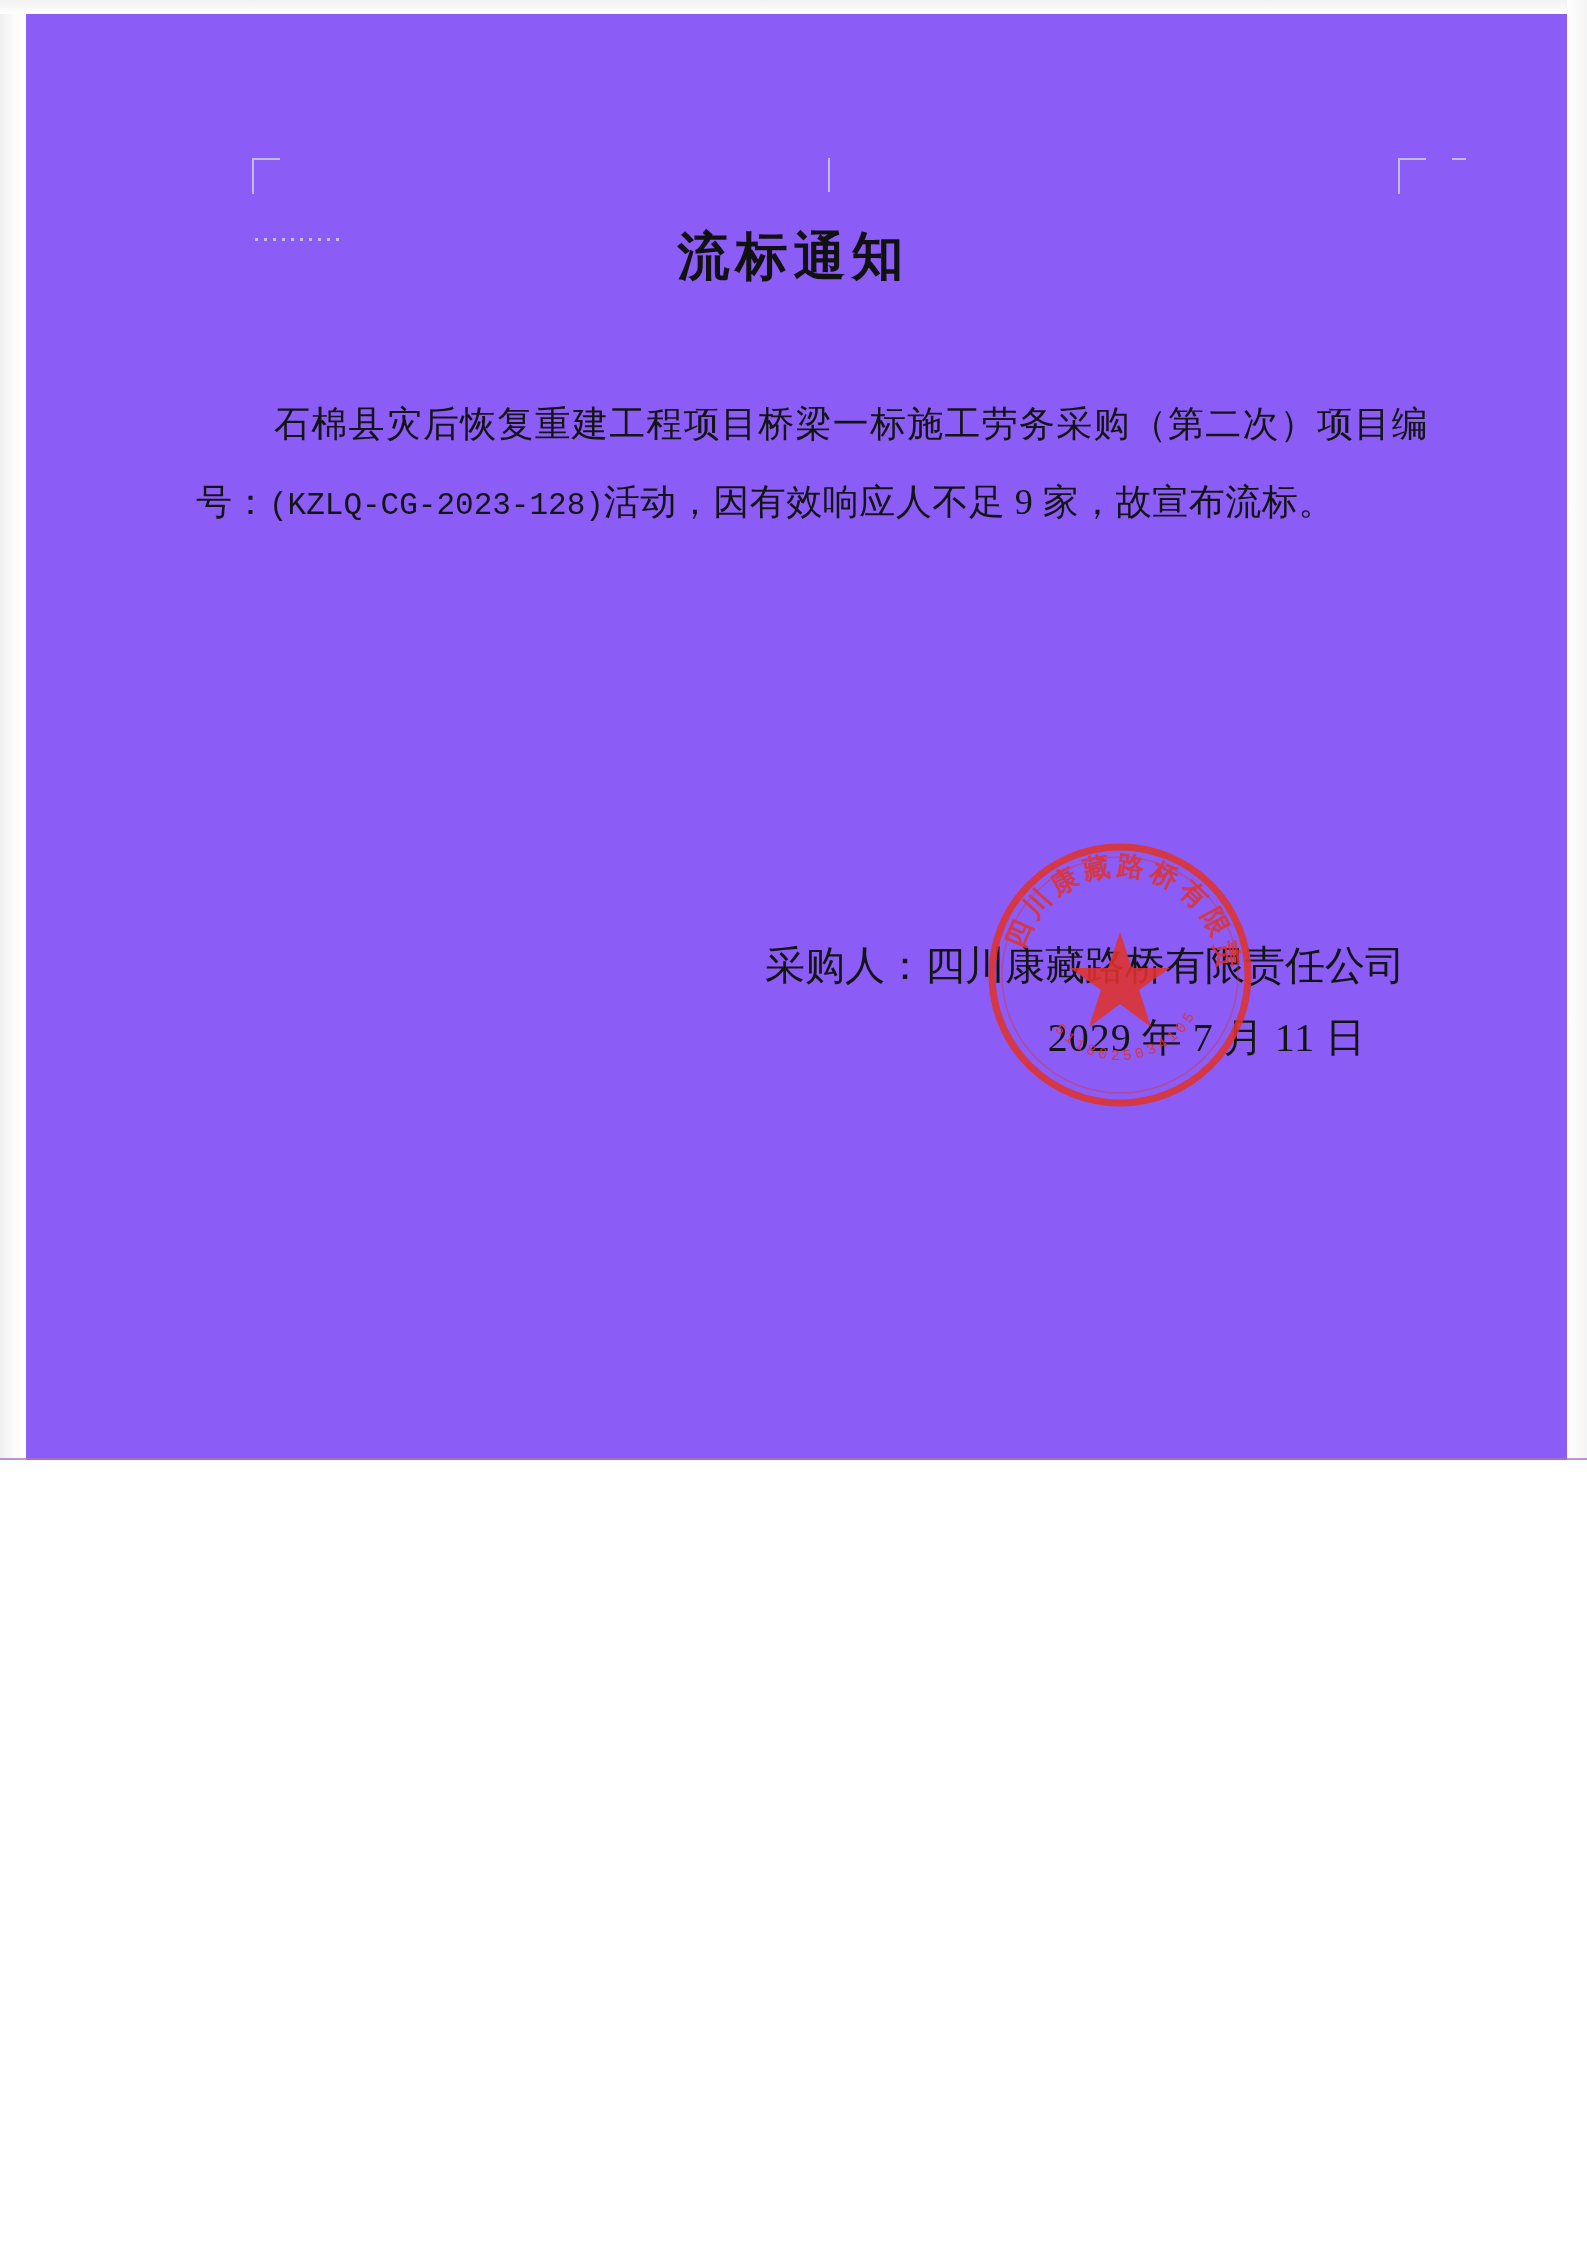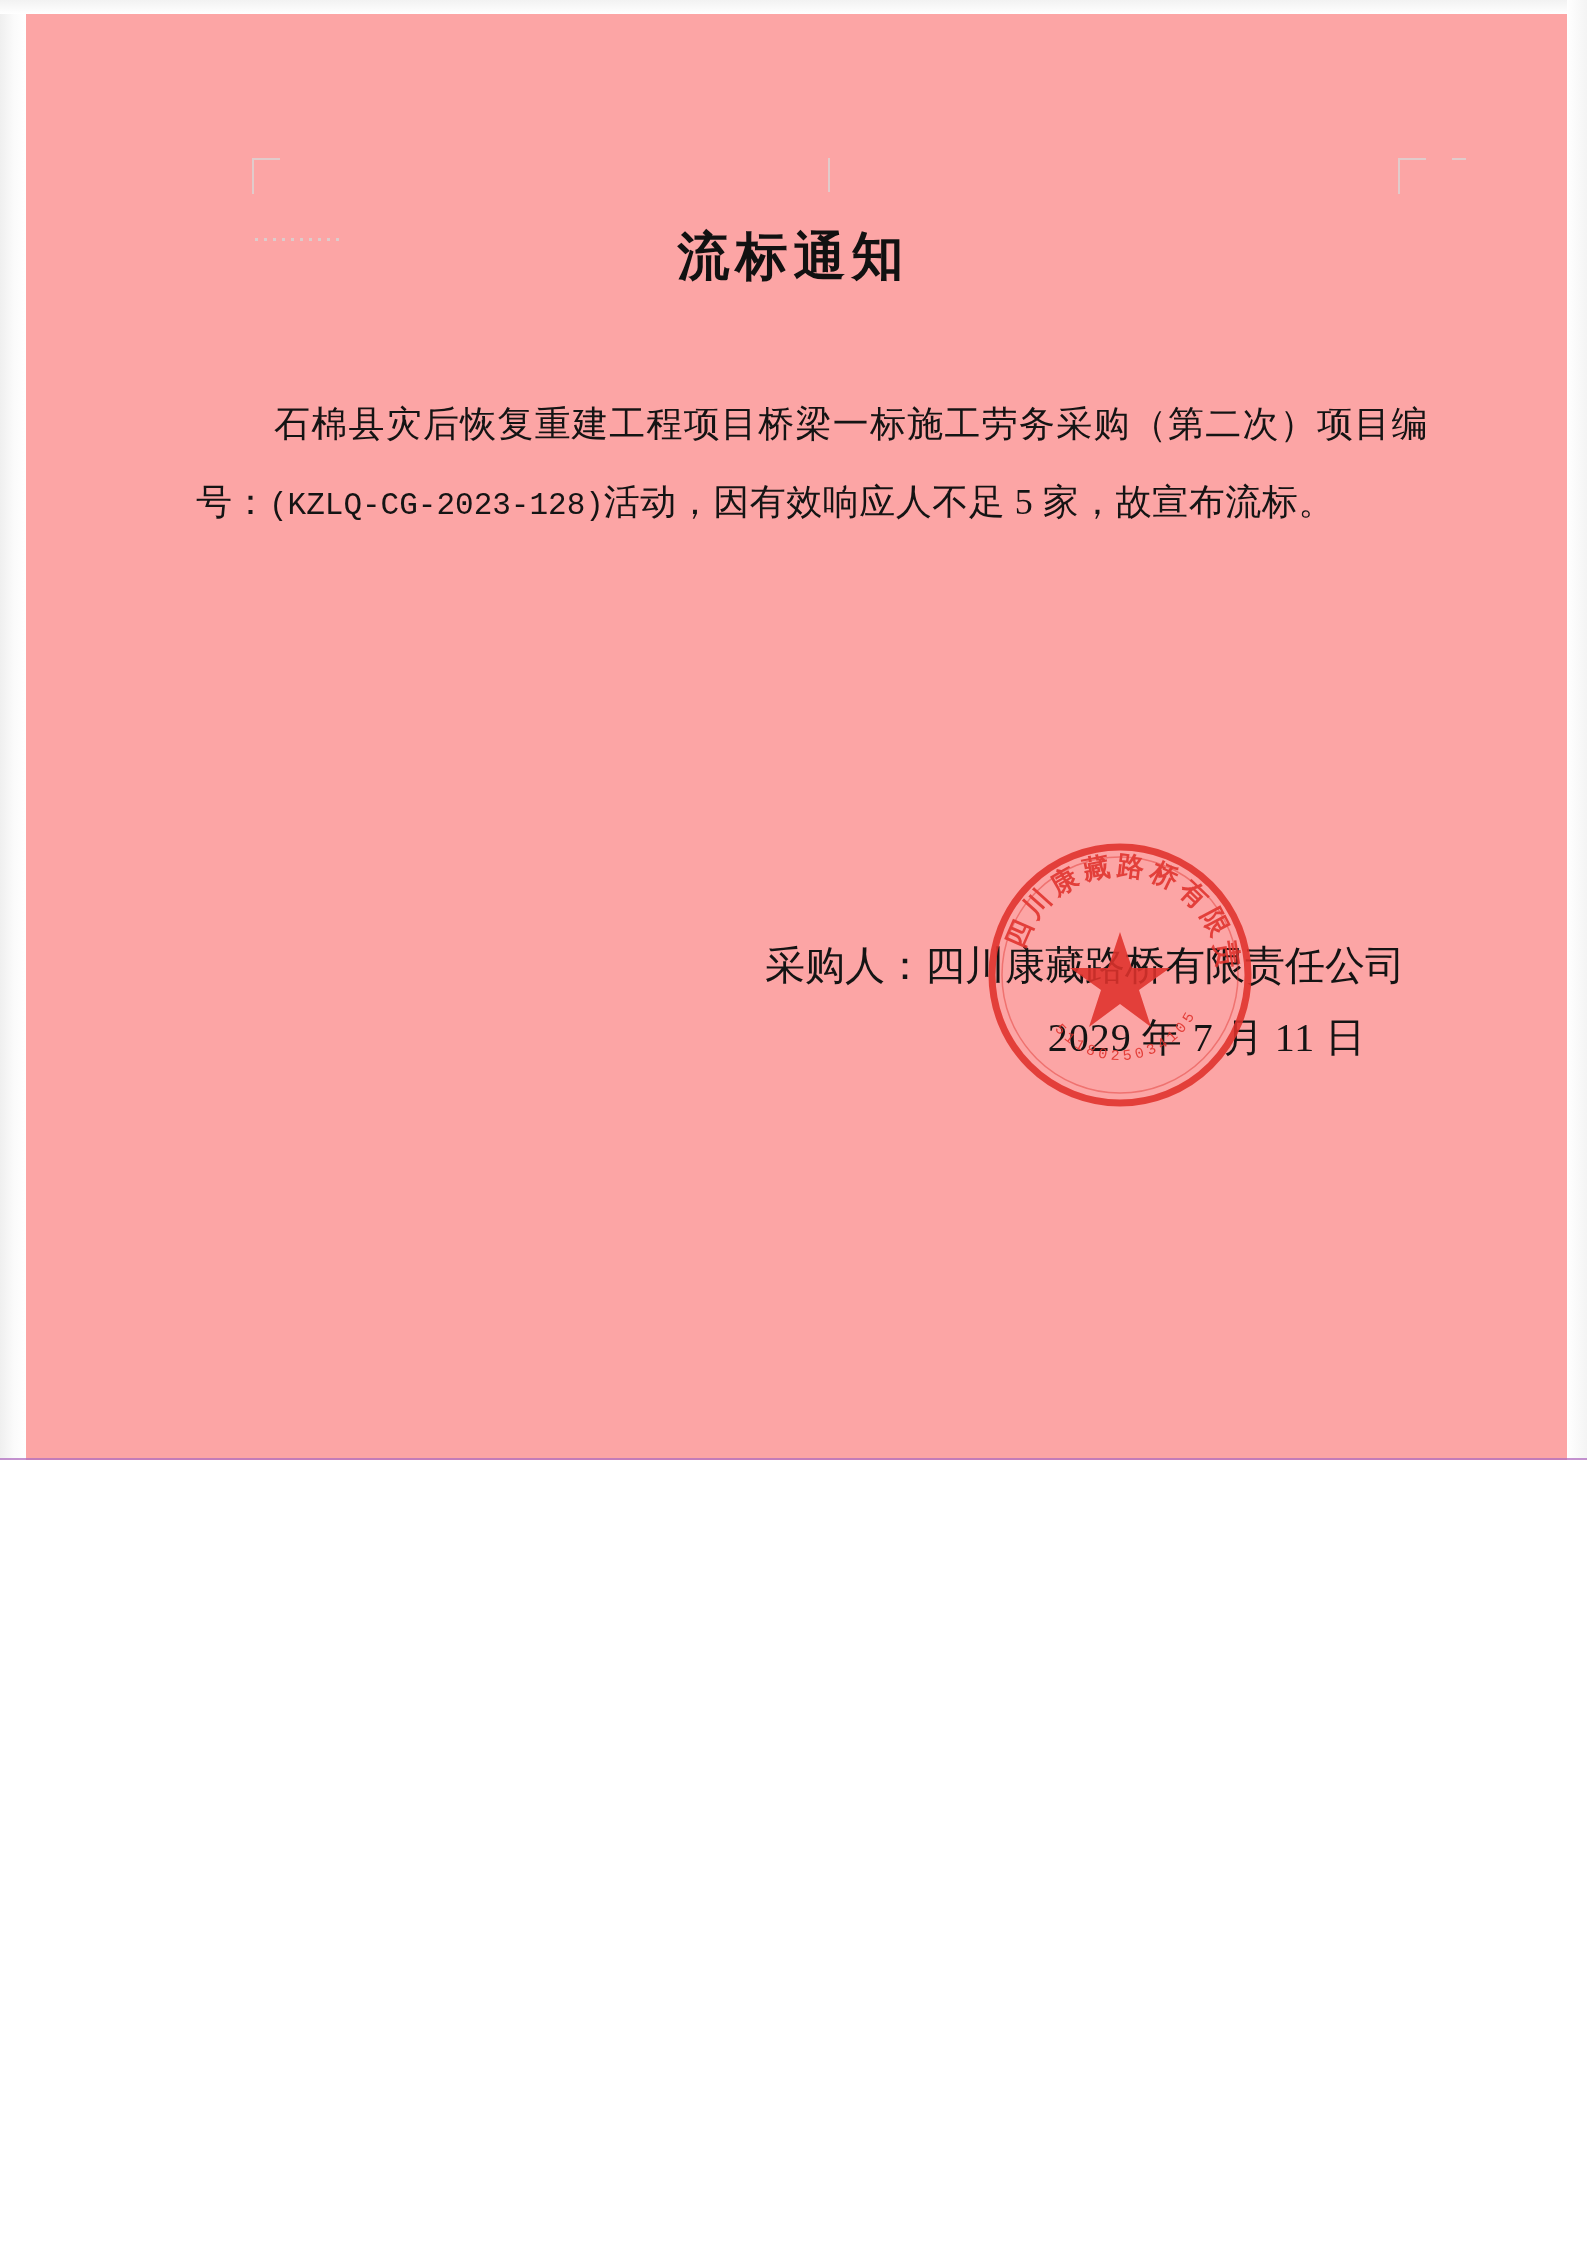--- a/index.html
+++ b/index.html
@@ -16,21 +16,21 @@
     overflow: hidden;
   }
 
   
   .page-sheet {
     position: absolute;
     left: 0;
     top: 0;
     width: 1587px;
     height: 1460px;
-    background: #fca5a5;
+    background: #8b5cf6;
     box-sizing: border-box;
   }
   
   .scan-edge-left {
     position: absolute;
     left: 0; top: 0;
     width: 26px; height: 1460px;
     background: linear-gradient(to right, #efefef 0%, #fbfbfb 55%, #ffffff 100%);
   }
   .scan-edge-top {
@@ -168,21 +168,21 @@
 
   <div class="punch-mark m1"></div>
   <div class="punch-mark m2"></div>
   <div class="punch-mark m3"></div>
   <div class="punch-mark m3b"></div>
   <div class="punch-dots"></div>
 
   <div class="doc-title">流标通知</div>
 
   <div class="doc-body">
-    <p class="para"><span>石棉县灾后恢复重建工程项目桥梁一标施工劳务采购（第二次）项目编号：</span><span class="code-inline">(KZLQ-CG-2023-128)</span><span>活动，因有效响应人不足 5 家，故宣布流标。</span></p>
+    <p class="para"><span>石棉县灾后恢复重建工程项目桥梁一标施工劳务采购（第二次）项目编号：</span><span class="code-inline">(KZLQ-CG-2023-128)</span><span>活动，因有效响应人不足 9 家，故宣布流标。</span></p>
   </div>
 
   <div class="sign-block">
     <div class="sign-line-1"><span>采购人：</span><span>四川康藏路桥有限责任公司</span></div>
     <div class="sign-line-2"><span class="d">2029</span>&nbsp;<span class="d">年</span>&nbsp;<span class="d">7</span>&nbsp;<span class="d">月</span>&nbsp;<span class="d">11</span>&nbsp;<span class="d">日</span></div>
   </div>
 
   <svg class="seal" viewBox="0 0 270 270">
     <defs>
       <path id="sealArcTop" d="M 35,135 A 100,100 0 0 1 235,135"></path>

